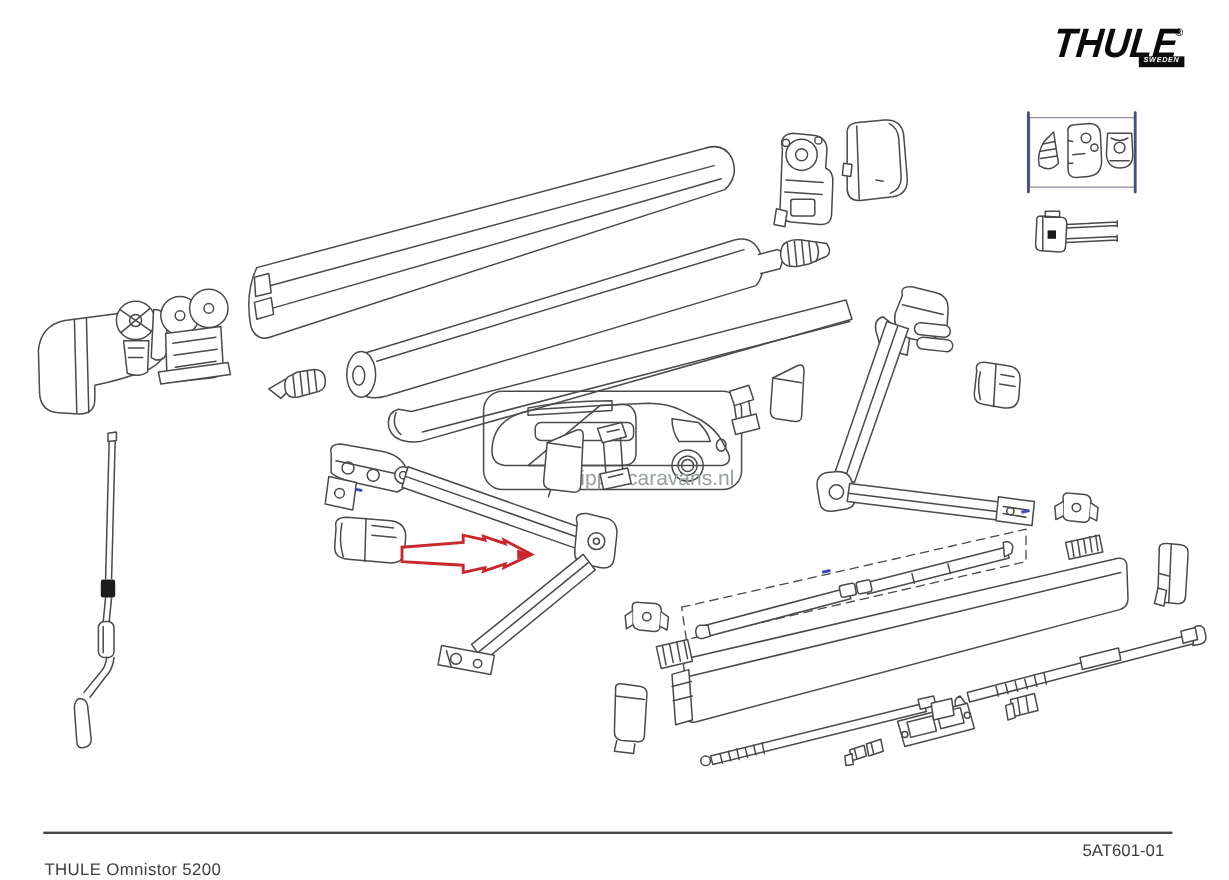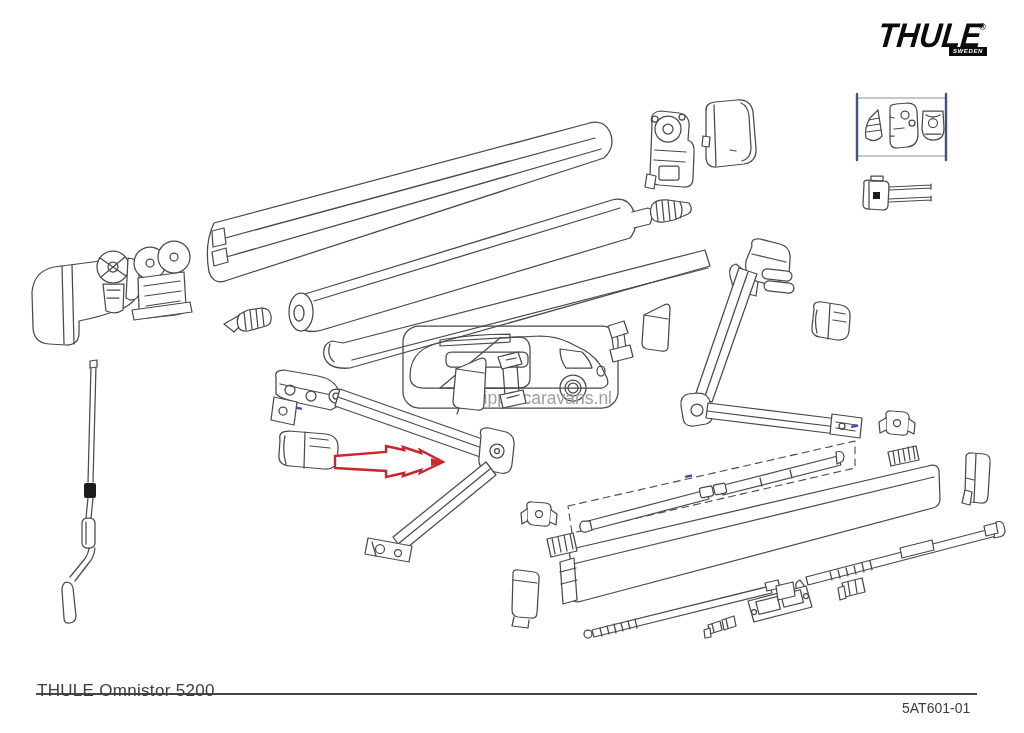--- a/index.html
+++ b/index.html
@@ -8,21 +8,21 @@
   
   .brand{position:absolute;left:876px;top:20px;width:130px;height:46px;color:#0b0b0b;}
   .brand-name{display:inline-block;font-weight:bold;font-style:italic;font-size:31px;
               letter-spacing:0px;transform:skewX(-6deg) scaleY(1.1);transform-origin:left bottom;}
   .brand-reg{font-size:9px;vertical-align:18px;font-weight:bold;}
   .brand-origin{position:absolute;left:73px;top:27px;background:#0b0b0b;color:#fff;
                 font-size:6px;font-weight:bold;font-style:italic;letter-spacing:.6px;
                 padding:1px 4px;line-height:7px;}
   
   .footer-rule{position:absolute;left:36px;top:693px;width:941px;height:2px;background:#474747;}
-  .footer-title{position:absolute;left:37px;top:681px;font-size:17px;color:#3d3d3d;letter-spacing:.3px;}
+  .footer-title{position:absolute;left:37px;top:716px;font-size:14px;color:#3d3d3d;letter-spacing:.3px;}
   .footer-code{position:absolute;left:902px;top:700px;width:76px;font-size:14px;color:#3d3d3d;}
   
   svg.diagram{position:absolute;left:0;top:0;}
   .art path,.art rect,.art circle,.art ellipse,.art line{
       stroke:#4a4a4a;stroke-width:1.25;fill:none;stroke-linecap:round;stroke-linejoin:round;}
   .art .solid{fill:#ffffff;}
   .art .ink{fill:#1d1d1d;stroke:none;}
   .art .dash{stroke-dasharray:7 5;stroke-width:1.1;}
   .art .box-border{stroke:#8a8fa3;stroke-width:1;}
   .art .box-edge{stroke:#46507c;stroke-width:2.4;}

